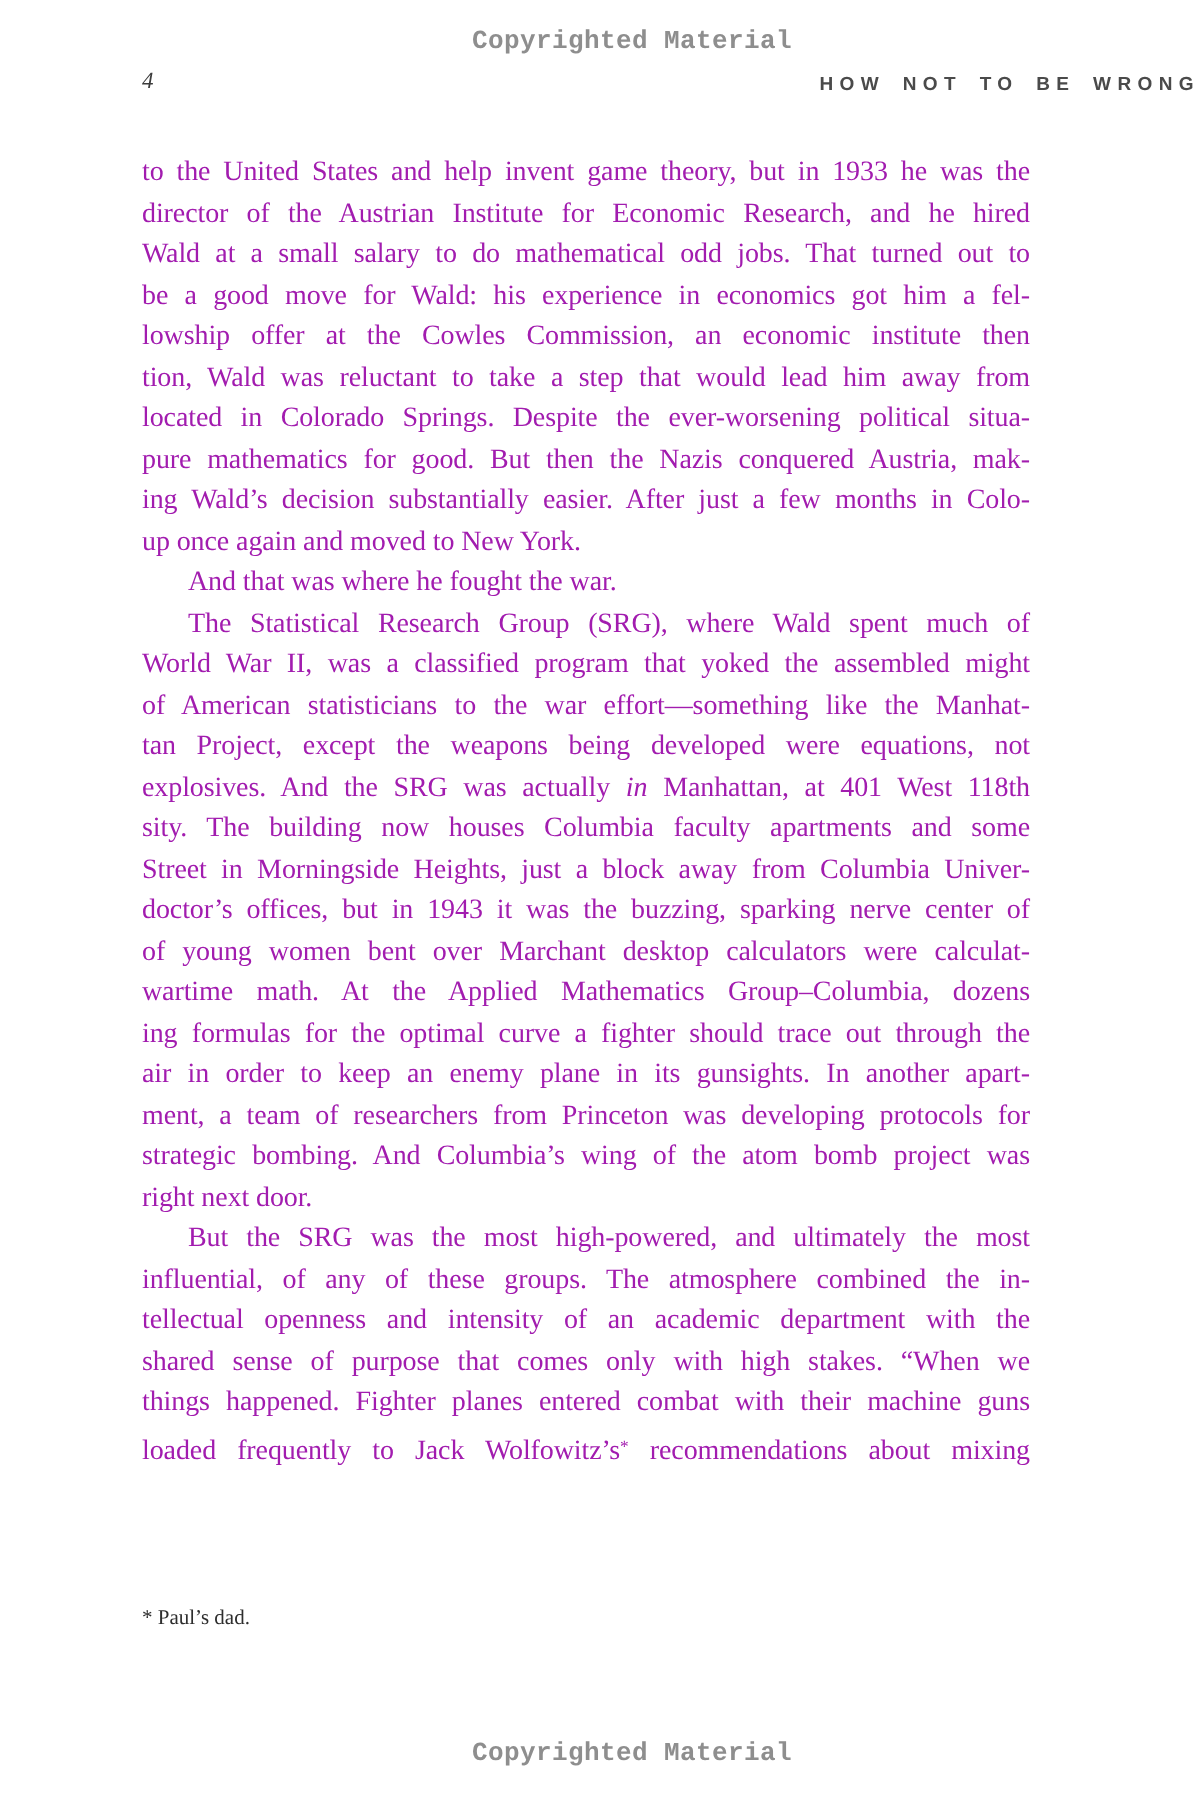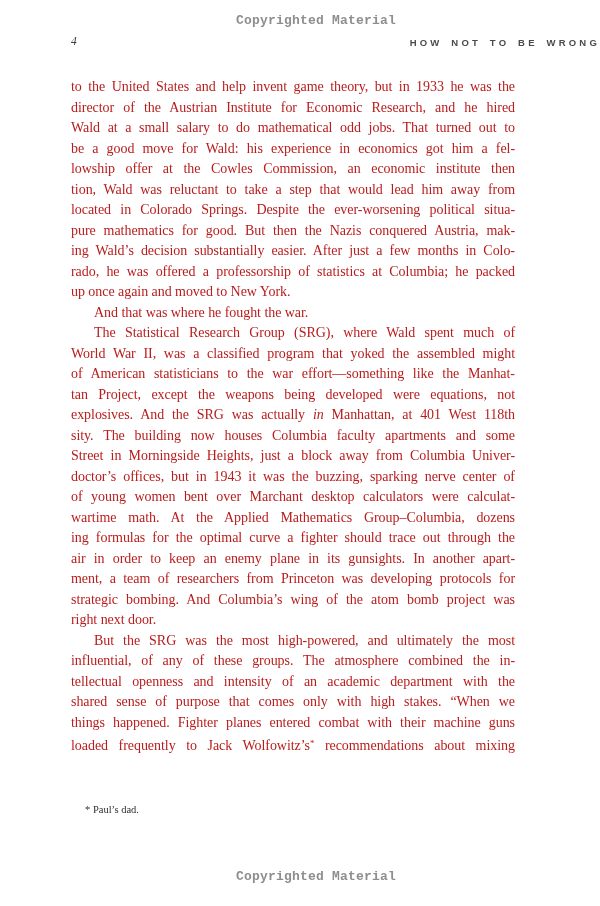--- a/index.html
+++ b/index.html
@@ -41,42 +41,41 @@
     font-size: 9.5px;
     font-weight: 700;
     letter-spacing: 3.2px;
     word-spacing: 3px;
     color: #4a4a4a;
   }
   .bodytext {
     position: absolute; left: 71px; top: 77px; width: 444px;
     font-size: 14px;
     line-height: 20.5px;
-    color: #b91c1c;
+    color: #a21caf;
     letter-spacing: -0.05px;
   }
   .para { margin: 0; padding: 0; }
   .ln {
     text-align: justify;
     text-align-last: justify;
     white-space: normal;
   }
   .ln.end { text-align-last: left; }
   .ln.ind { padding-left: 23px; }
   .ln em { font-style: italic; }
   .fnmark {
     font-size: 0.62em;
     vertical-align: 0.42em;
     letter-spacing: 0;
   }
   .footnote {
     position: absolute; left: 71px; top: 804px;
     font-size: 10.5px;
     color: #2e2e2e;
-    margin-left: 14px;
   }
 </style>
 </head>
 <body>
 
 <div class="page">
 
   <div class="copyright top">Copyrighted Material</div>
 
   <div class="pagenum">4</div>
@@ -88,21 +87,20 @@
     <div class="para">
       <div class="ln">to the United States and help invent game theory, but in 1933 he was the</div>
       <div class="ln">director of the Austrian Institute for Economic Research, and he hired</div>
       <div class="ln">Wald at a small salary to do mathematical odd jobs. That turned out to</div>
       <div class="ln">be a good move for Wald: his experience in economics got him a fel-</div>
       <div class="ln">lowship offer at the Cowles Commission, an economic institute then</div>
       <div class="ln">tion, Wald was reluctant to take a step that would lead him away from</div>
       <div class="ln">located in Colorado Springs. Despite the ever-worsening political situa-</div>
       <div class="ln">pure mathematics for good. But then the Nazis conquered Austria, mak-</div>
       <div class="ln">ing Wald’s decision substantially easier. After just a few months in Colo-</div>
-      <div class="ln">rado, he was offered a professorship of statistics at Columbia; he packed</div>
       <div class="ln end">up once again and moved to New York.</div>
     </div>
 
     <div class="para">
       <div class="ln end ind">And that was where he fought the war.</div>
     </div>
 
     <div class="para">
       <div class="ln ind">The Statistical Research Group (SRG), where Wald spent much of</div>
       <div class="ln">World War II, was a classified program that yoked the assembled might</div>

